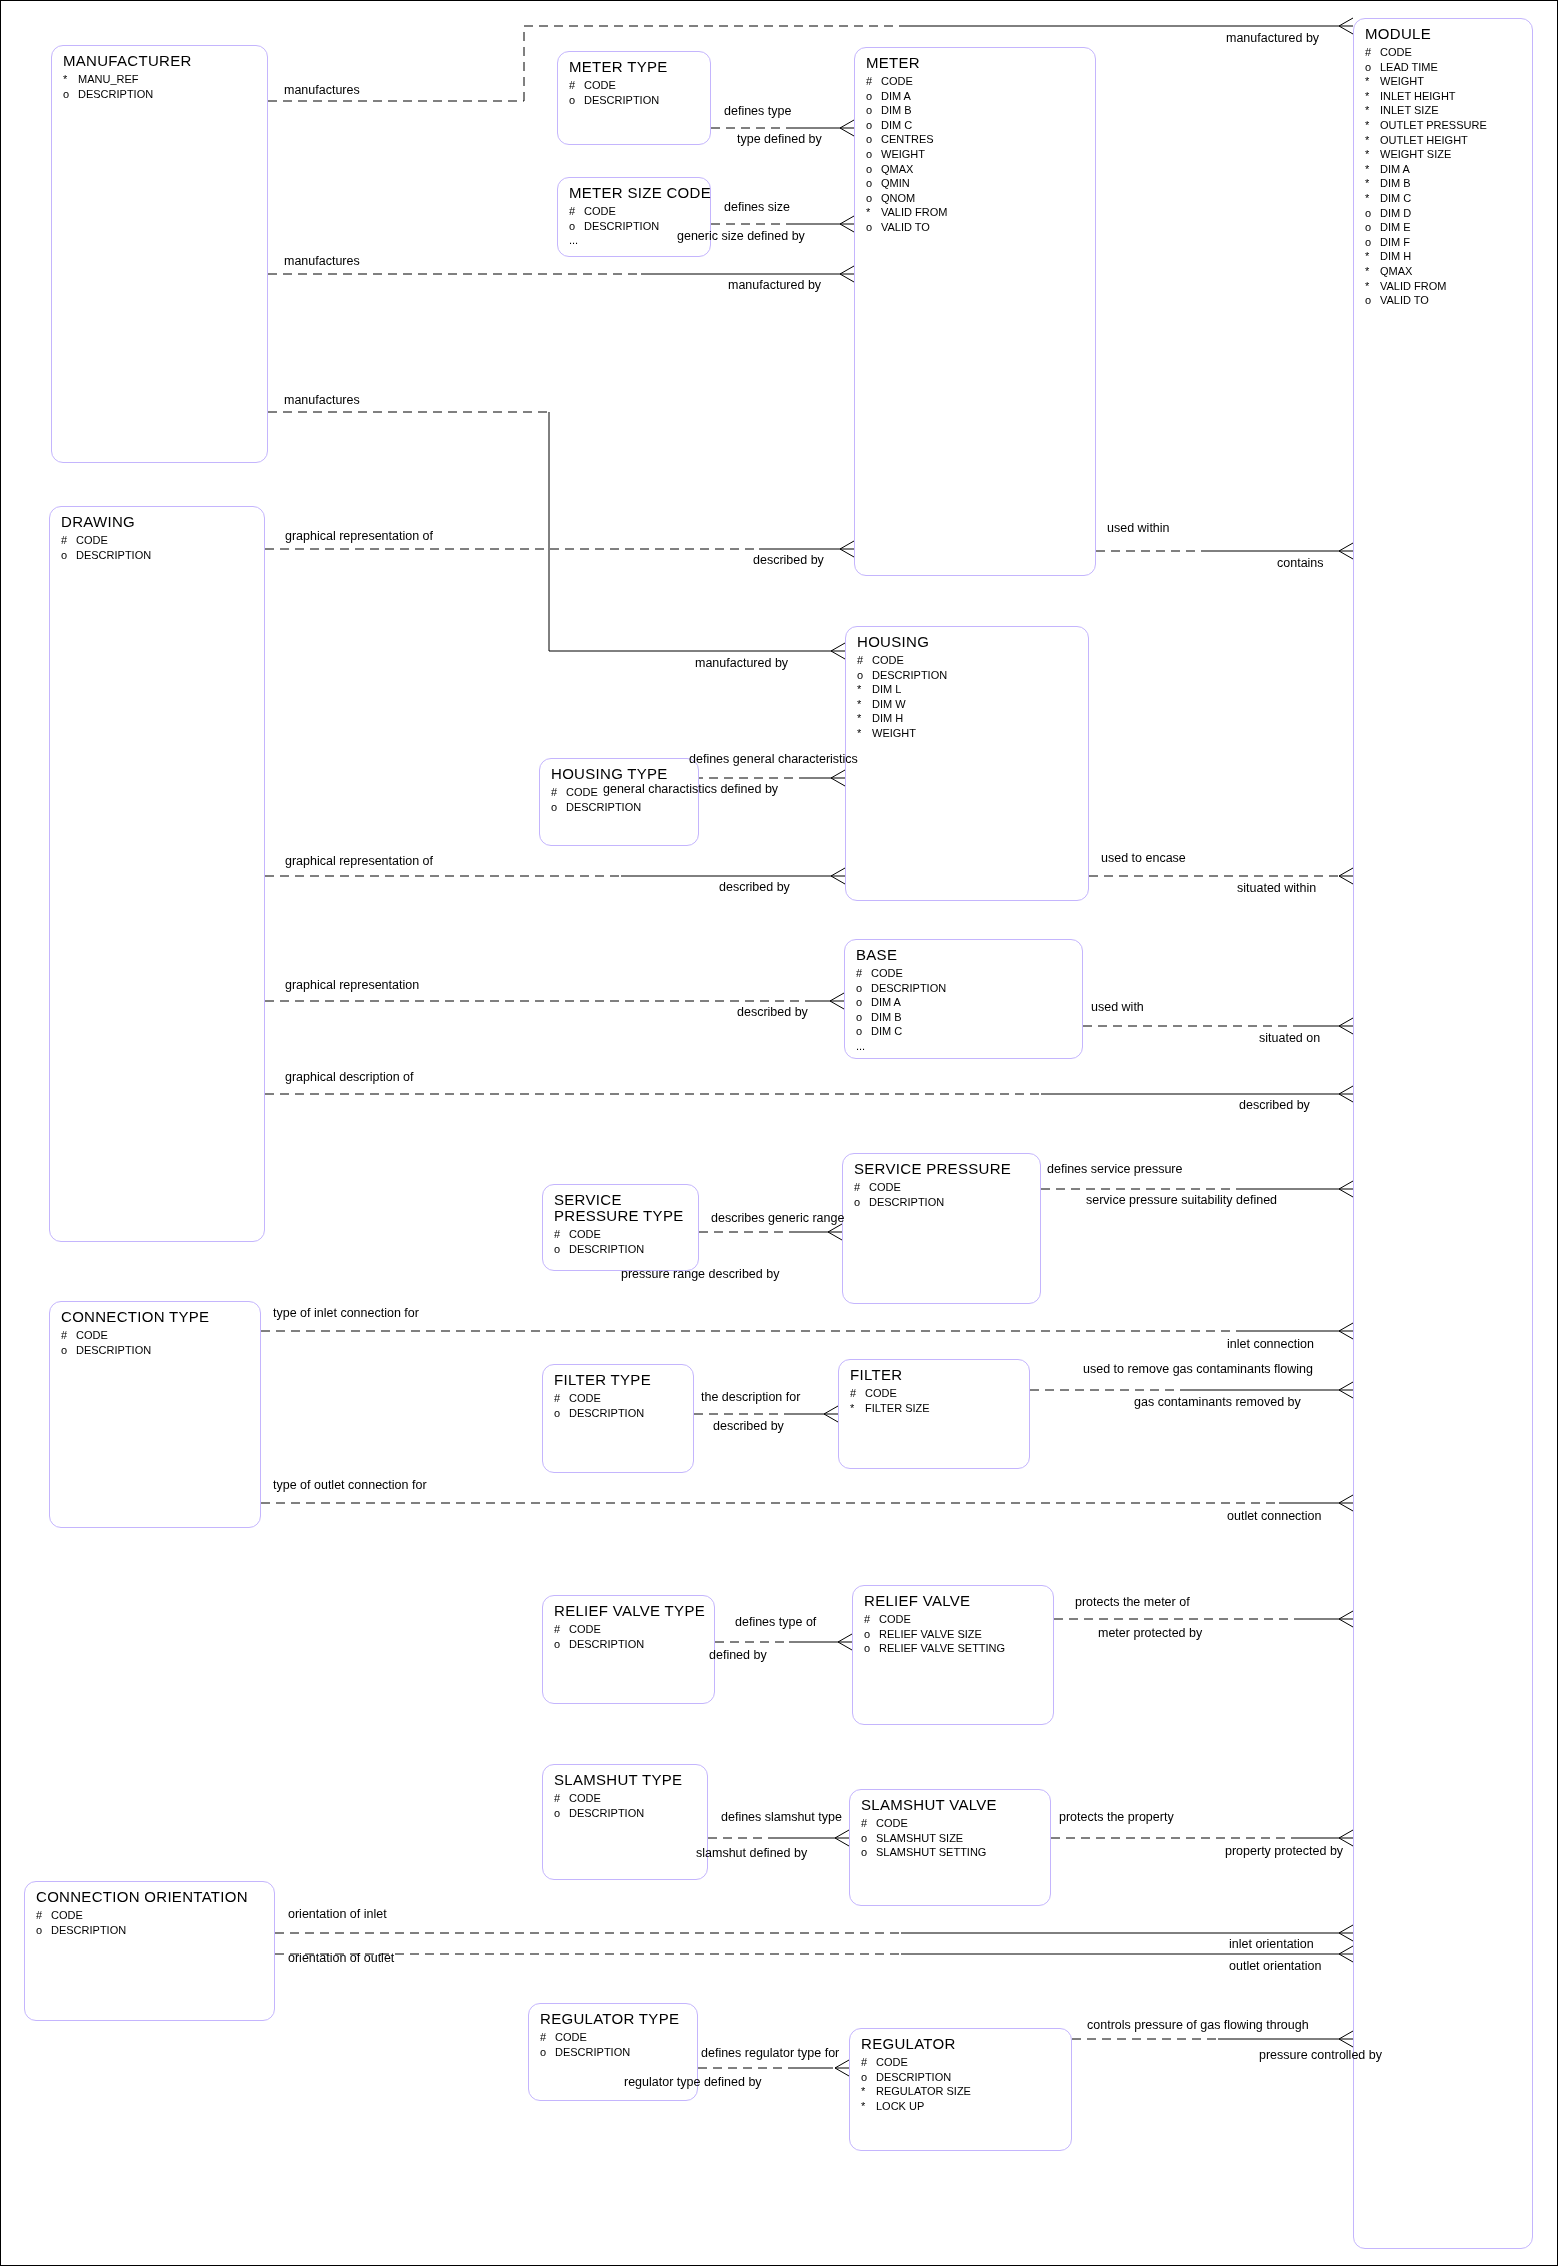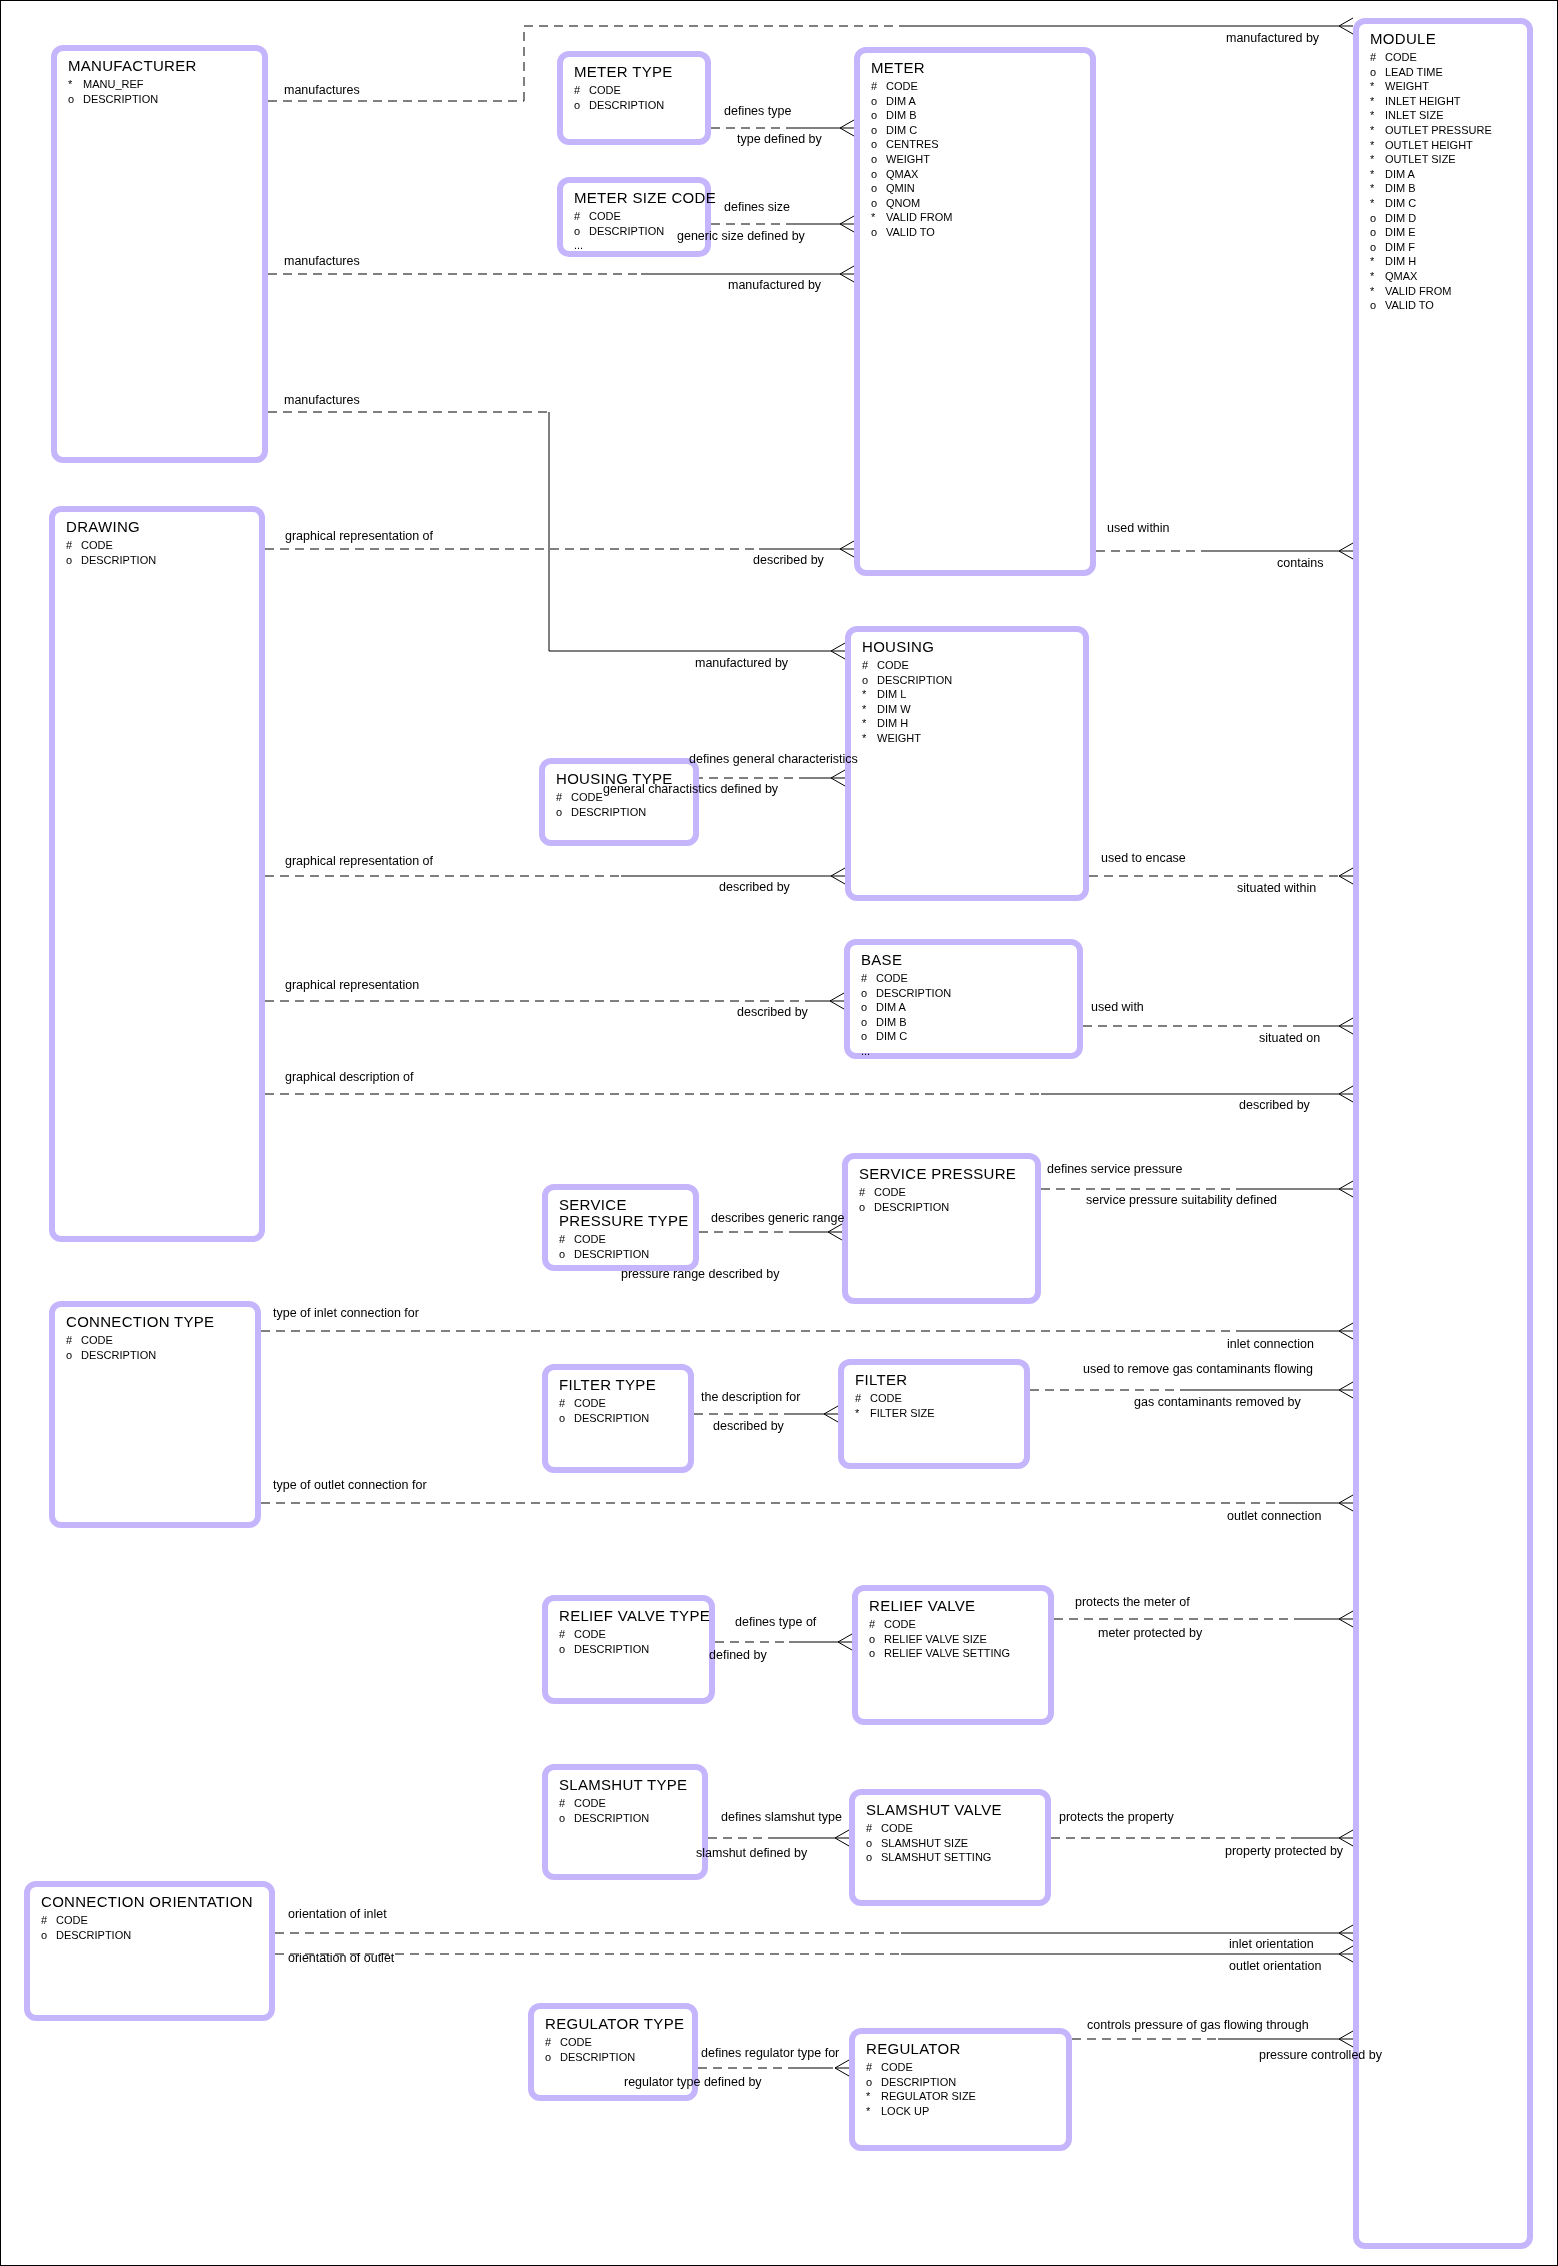--- a/index.html
+++ b/index.html
@@ -1,20 +1,20 @@
 <!DOCTYPE html>
 <html><head>
 <meta charset="utf-8">
 <style>
   html,body{margin:0;padding:0;background:#e8e8e8;}
   #page{position:relative;width:1556px;height:2264px;background:#ffffff;
         border:1px solid #000;overflow:hidden;
         font-family:"Liberation Sans","DejaVu Sans",sans-serif;color:#000;}
   #wires{position:absolute;left:0;top:0;width:100%;height:100%;}
-  .entity{position:absolute;border:6px solid #c4b5fd;border-radius:12px;background:#fff;box-sizing:border-box;}
+  .entity{position:absolute;border:1px solid #c4b5fd;border-radius:12px;background:#fff;box-sizing:border-box;}
   .entity .etitle{padding:7px 4px 2px 11px;font-size:15px;line-height:16px;white-space:pre;letter-spacing:.3px;}
   .entity .attrs{padding:1px 2px 0 11px;font-size:11px;line-height:14.6px;}
   .arow{white-space:nowrap;}
   .amark{display:inline-block;width:15px;}
   .rlabel{position:absolute;font-size:12.5px;line-height:14px;white-space:nowrap;background:transparent;}
 </style>
 </head>
 <body>
 
 <div id="page">
@@ -144,21 +144,21 @@
     <div class="entity" style="left: 1352px; top: 17px; width: 180px; height: 2231px;">
       <div class="etitle">MODULE</div>
       <div class="attrs">
         <div class="arow"><span class="amark">#</span><span>CODE</span></div>
         <div class="arow"><span class="amark">o</span><span>LEAD TIME</span></div>
         <div class="arow"><span class="amark">*</span><span>WEIGHT</span></div>
         <div class="arow"><span class="amark">*</span><span>INLET HEIGHT</span></div>
         <div class="arow"><span class="amark">*</span><span>INLET SIZE</span></div>
         <div class="arow"><span class="amark">*</span><span>OUTLET PRESSURE</span></div>
         <div class="arow"><span class="amark">*</span><span>OUTLET HEIGHT</span></div>
-        <div class="arow"><span class="amark">*</span><span>OUTLET SIZE</span></div>
+        <div class="arow"><span class="amark">*</span><span>WEIGHT SIZE</span></div>
         <div class="arow"><span class="amark">*</span><span>DIM A</span></div>
         <div class="arow"><span class="amark">*</span><span>DIM B</span></div>
         <div class="arow"><span class="amark">*</span><span>DIM C</span></div>
         <div class="arow"><span class="amark">o</span><span>DIM D</span></div>
         <div class="arow"><span class="amark">o</span><span>DIM E</span></div>
         <div class="arow"><span class="amark">o</span><span>DIM F</span></div>
         <div class="arow"><span class="amark">*</span><span>DIM H</span></div>
         <div class="arow"><span class="amark">*</span><span>QMAX</span></div>
         <div class="arow"><span class="amark">*</span><span>VALID FROM</span></div>
         <div class="arow"><span class="amark">o</span><span>VALID TO</span></div>

